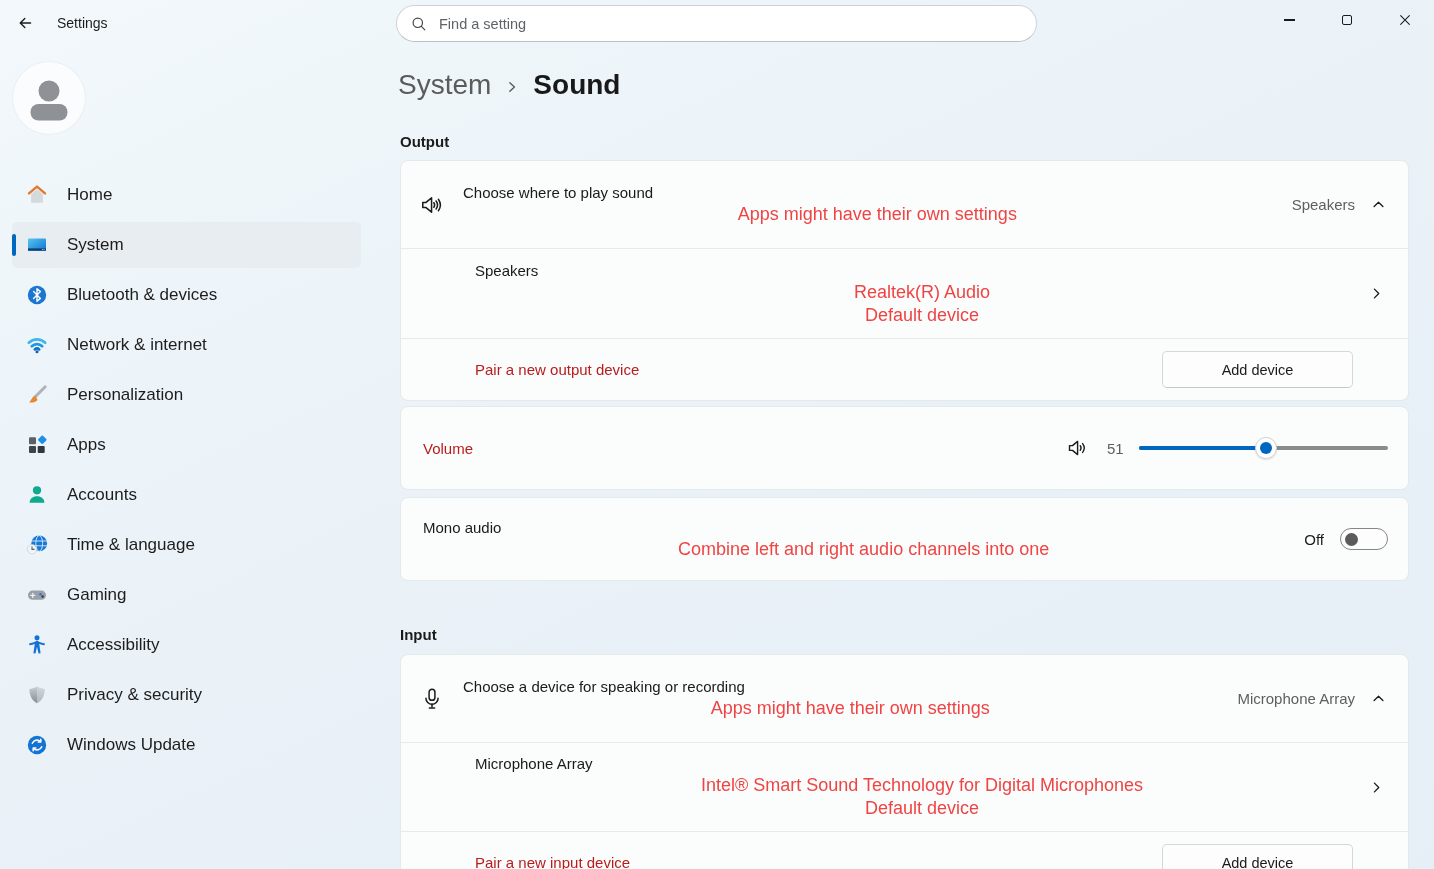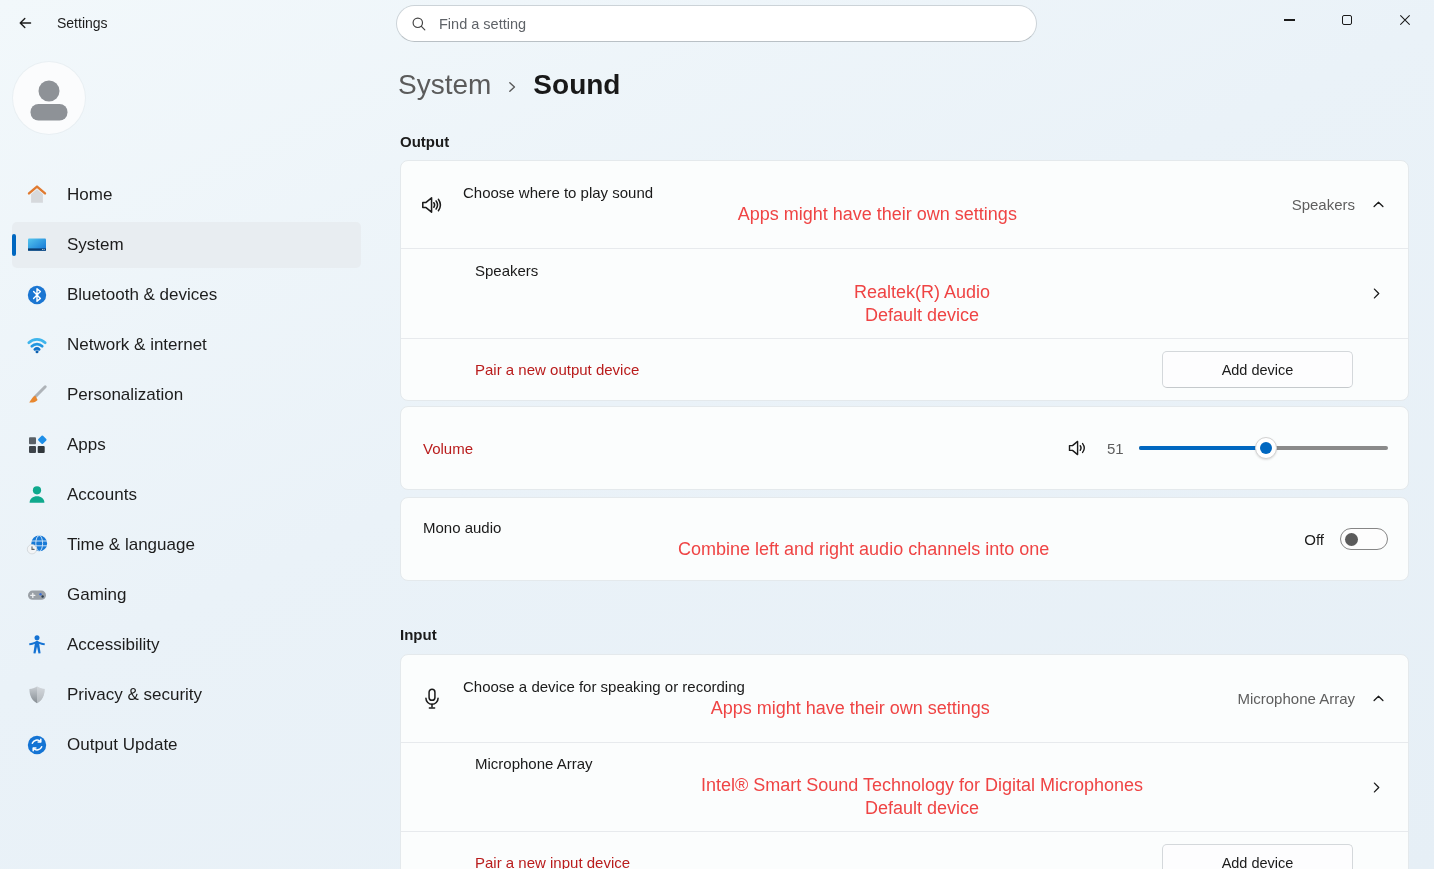--- a/index.html
+++ b/index.html
@@ -225,21 +225,21 @@
   <div class="nav-item">
     <span class="nav-icon">
       <svg viewBox="0 0 22 22">
           <circle cx="11" cy="11" r="9.2" fill="#1474d4"></circle>
           <path d="M6.3 9.3 a5 5 0 0 1 8.1-1.8" stroke="#fff" stroke-width="1.5" fill="none" stroke-linecap="round"></path>
           <path d="M14.8 5.2 v2.7 h-2.7" stroke="#fff" stroke-width="1.5" fill="none" stroke-linecap="round" stroke-linejoin="round"></path>
           <path d="M15.7 12.7 a5 5 0 0 1-8.1 1.8" stroke="#fff" stroke-width="1.5" fill="none" stroke-linecap="round"></path>
           <path d="M7.2 16.8 v-2.7 h2.7" stroke="#fff" stroke-width="1.5" fill="none" stroke-linecap="round" stroke-linejoin="round"></path>
         </svg>
     </span>
-    <span>Output Update</span>
+    <span>Windows Update</span>
   </div>
 </div>
 
 <div class="search-box">
   <span style="display:flex">
     <svg width="16" height="16" viewBox="0 0 16 16">
         <circle cx="6.8" cy="6.8" r="4.7" stroke="#454545" stroke-width="1.2" fill="none"></circle>
         <path d="M10.4 10.4 L13.8 13.8" stroke="#454545" stroke-width="1.2" stroke-linecap="round"></path>
       </svg>
   </span>

